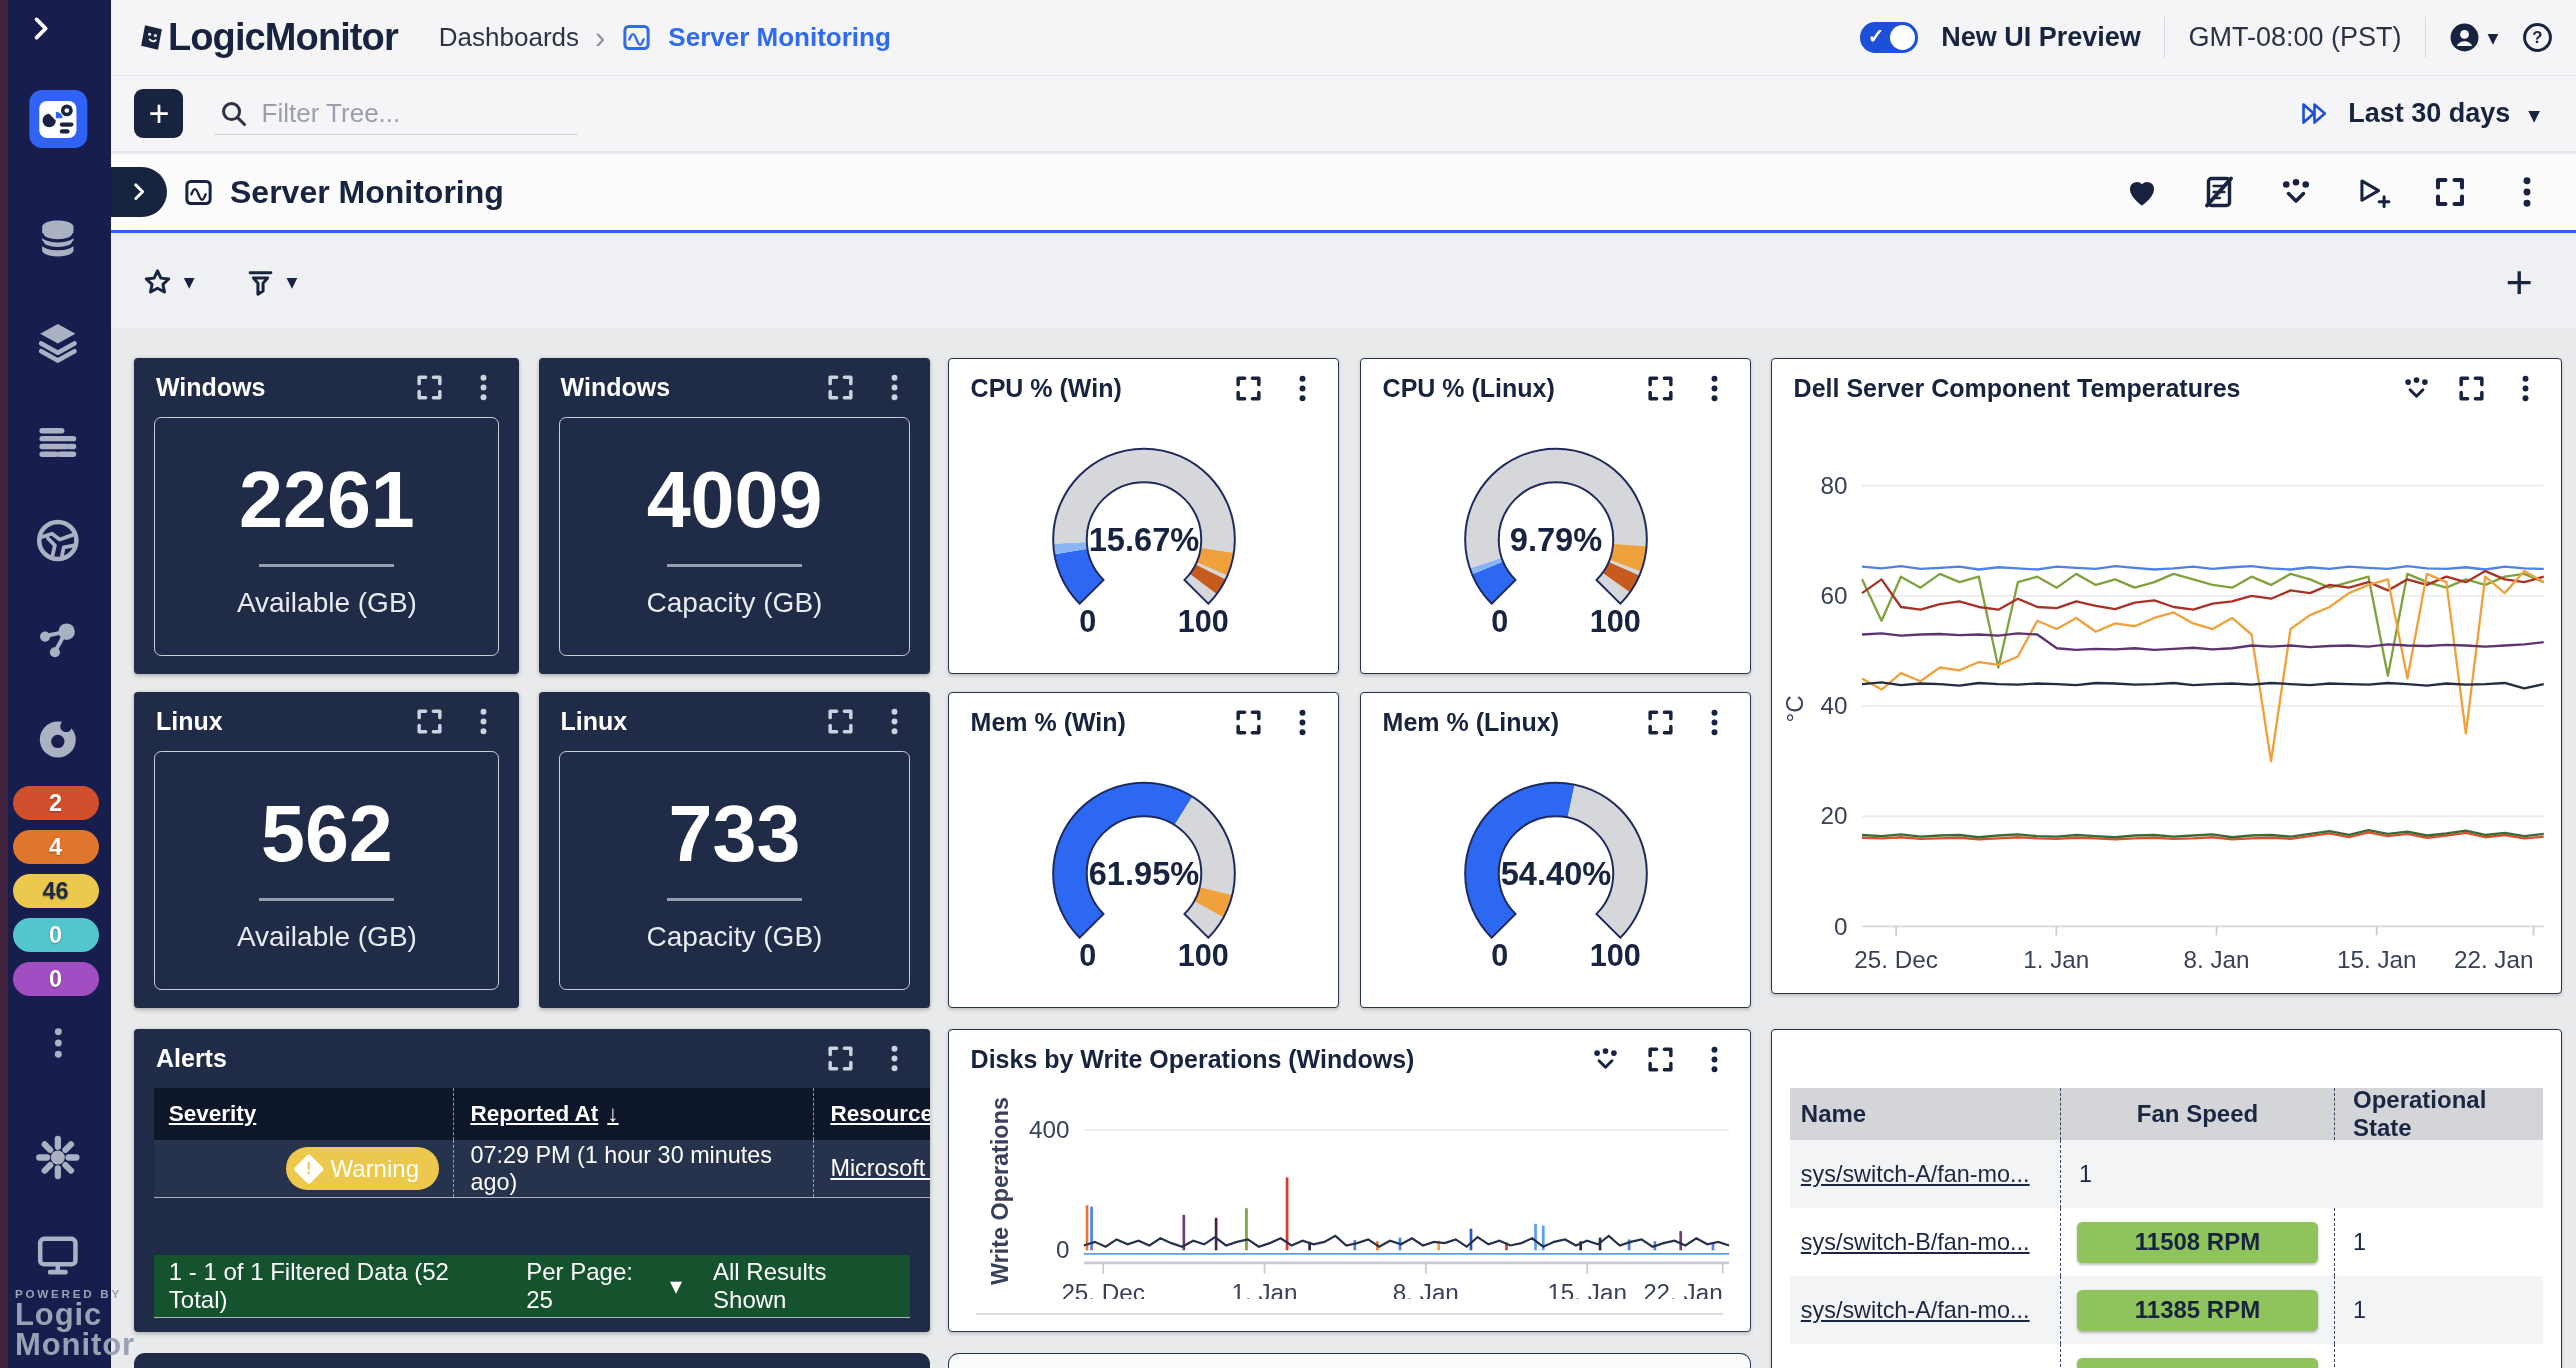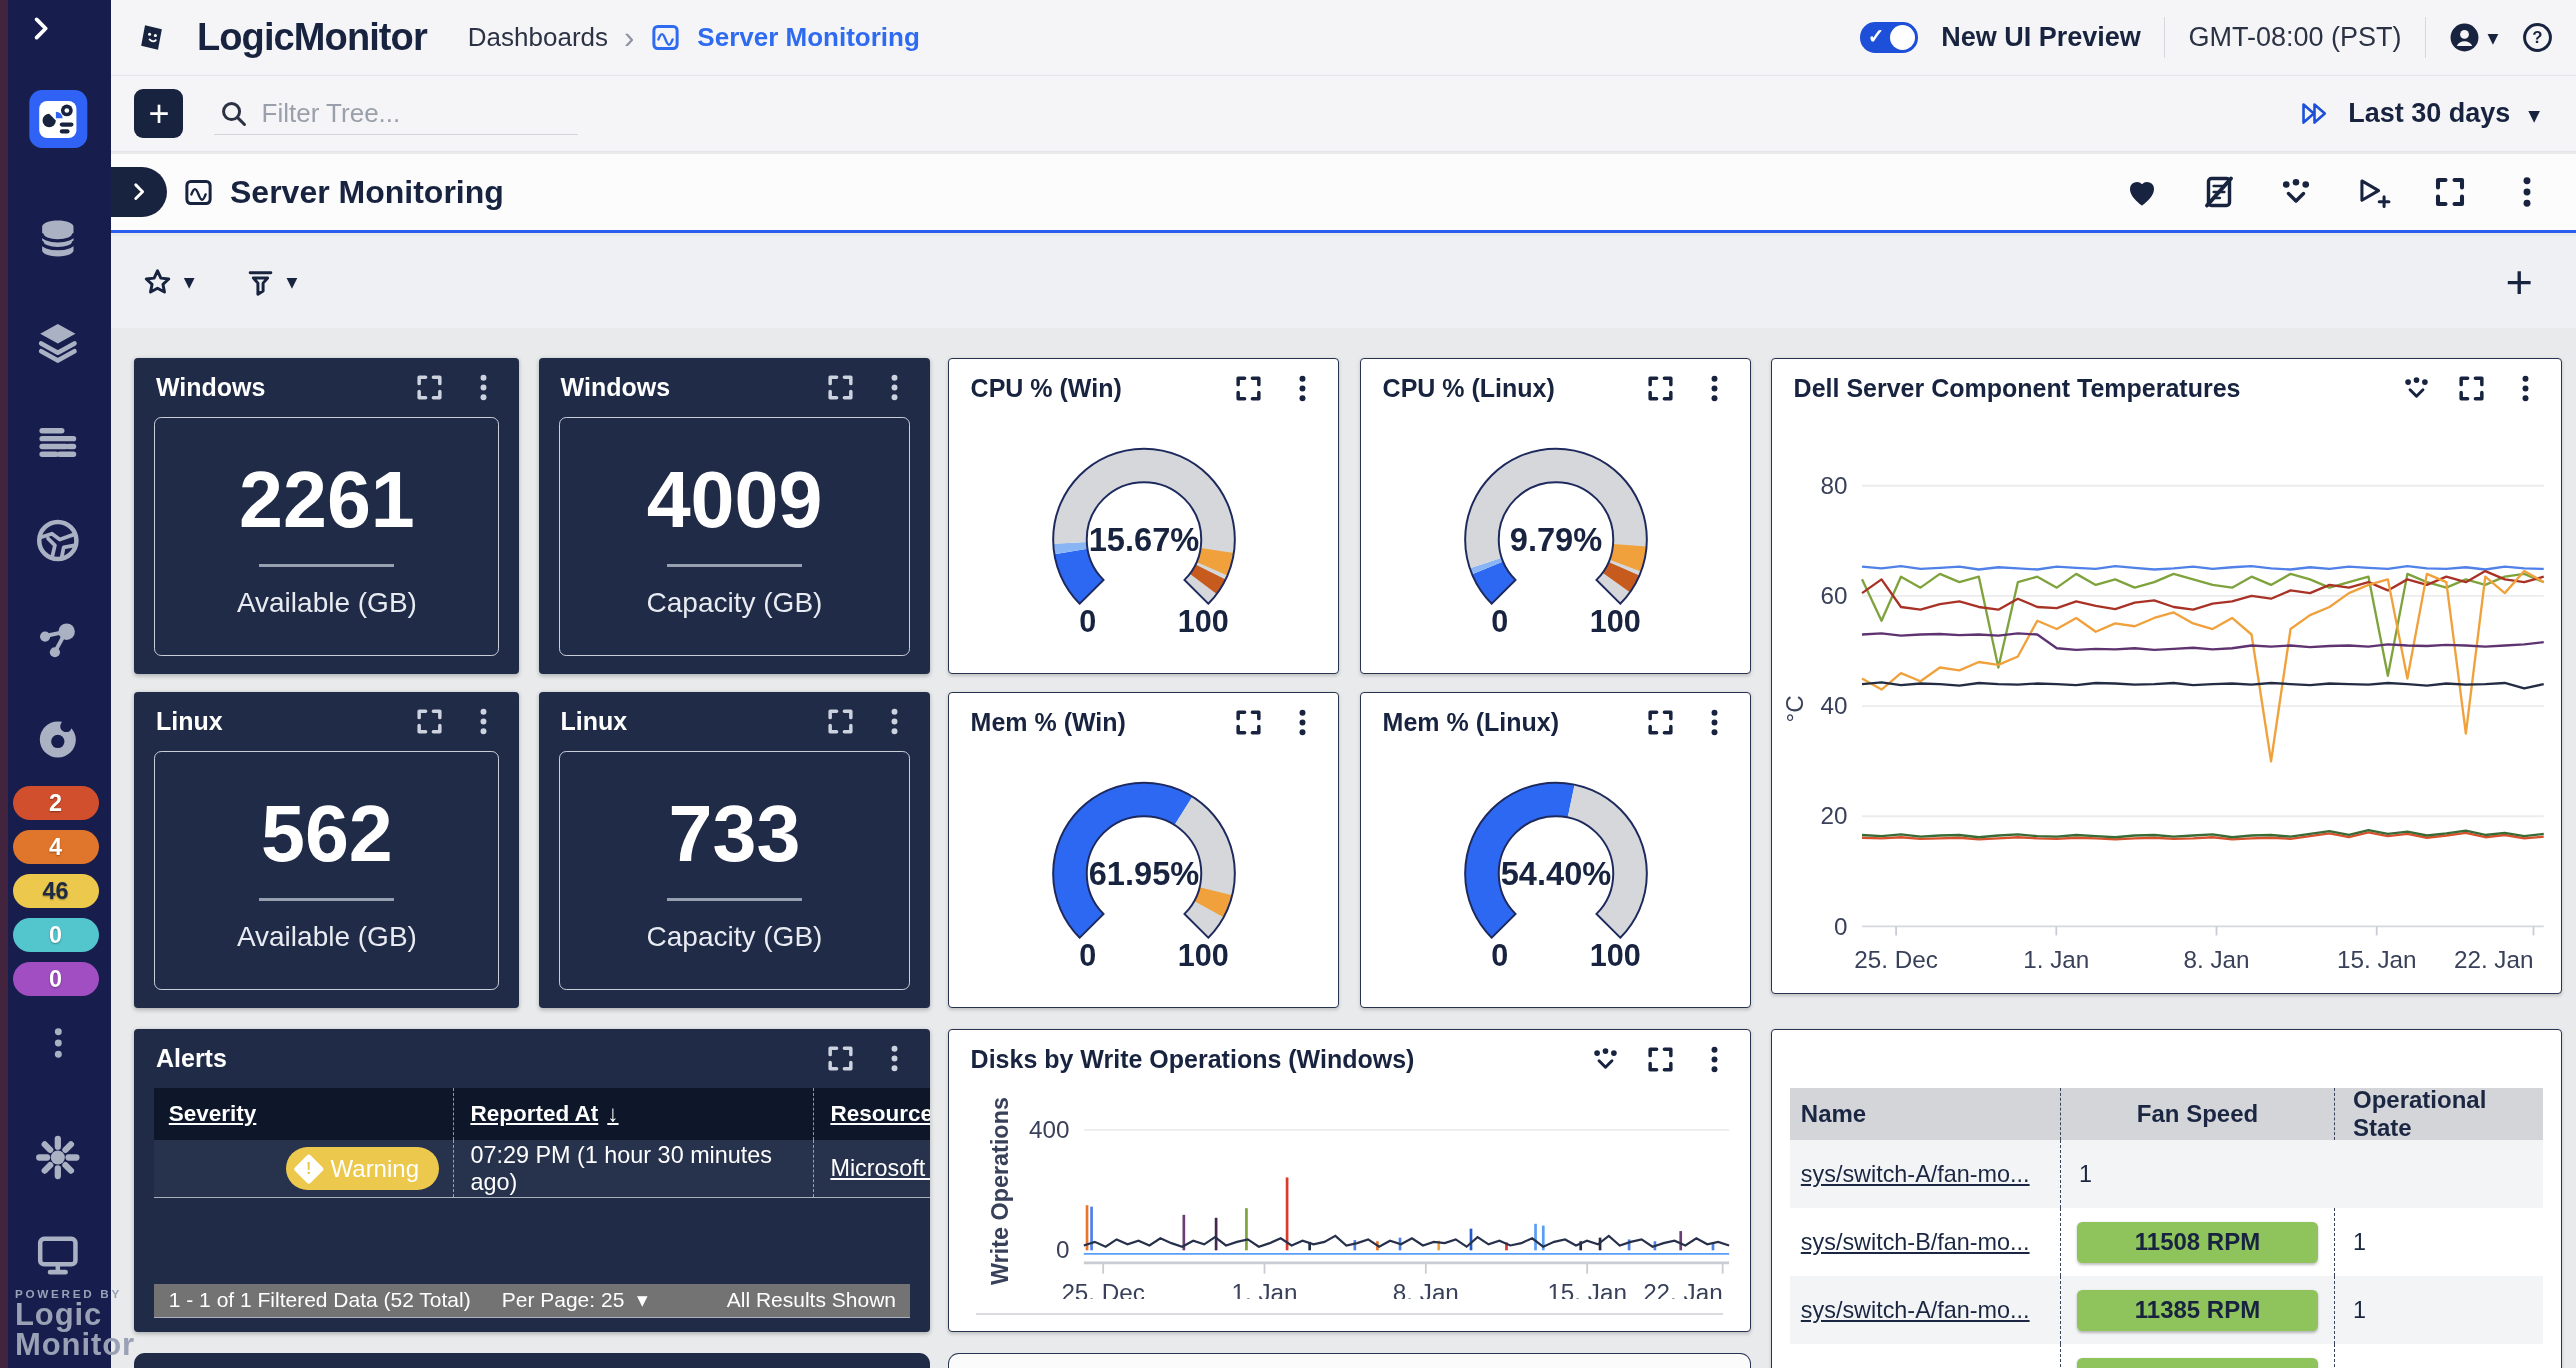--- a/index.html
+++ b/index.html
@@ -19,21 +19,21 @@
   #sidebar-badges { position:absolute; left:0; top:786px; width:100%; display:flex; flex-direction:column; align-items:center; gap:10px; }
   .badge { width:86px; height:34px; border-radius:17px; display:flex; align-items:center; justify-content:center;
            font-size:23.4px; font-weight:bold; color:#fff; text-shadow:0 0.9px 1.8px rgba(0,0,0,.35); }
   #powered { position:absolute; left:15px; bottom:9px; color:#9aa1b5; }
   #powered .pb { font-size:11.7px; letter-spacing:2.7px; font-weight:bold; }
   #powered .pl { font-size:31px; font-weight:bold; line-height:0.95; letter-spacing:0.9px; }
 
   
   #topbar { position:absolute; left:111px; top:0; right:0; height:76px; background:#f5f5f7;
             display:flex; align-items:center; border-bottom:0.9px solid #e3e4e8; z-index:4; }
-  .logo-wrap { display:flex; align-items:center; gap:30px; margin-left:25px; }
+  .logo-wrap { display:flex; align-items:center; gap:1px; margin-left:25px; }
   .logo-mark { width:52px; height:52px; color:#17233f; }
   .logo-text { font-size:38px; font-weight:bold; color:#17233f; letter-spacing:-0.9px; }
   .breadcrumb { display:flex; align-items:center; gap:16px; margin-left:41px; font-size:26px; }
   .bc-root { color:#2b3244; }
   .bc-sep { color:#8d93a0; font-size:31px; }
   .bc-icon { width:32px; height:32px; color:#2f6bf0; }
   .bc-current { color:#2f6bf0; font-weight:bold; }
   .topbar-right { margin-left:auto; display:flex; align-items:center; gap:23.4px; margin-right:23.4px; }
   .toggle { width:58px; height:31px; border-radius:15.3px; background:#1d4fd8; position:relative; }
   .toggle .knob { position:absolute; right:2.7px; top:2.7px; width:25px; height:25px; border-radius:50%; background:#fff; }
@@ -111,22 +111,22 @@
             border-bottom:1.8px solid #aab0bc; }
   .al-c1 { width:299px; display:flex; justify-content:flex-end; padding:0 14.4px; }
   .al-c2 { width:360px; padding:0 16px; border-left:1.8px dashed rgba(255,255,255,.55); align-self:stretch; display:flex; align-items:center; gap:9px; }
   .al-c3 { flex:1; padding:0 16px; border-left:1.8px dashed rgba(255,255,255,.55); align-self:stretch; display:flex; align-items:center; overflow:hidden; white-space:nowrap; }
   .al-header .al-c1 { justify-content:flex-start; }
   .warn-pill { background:#ecc94d; border-radius:23.4px; height:43px; padding:0 20px 0 12.6px; display:flex; align-items:center; gap:10.8px; }
   .warn-pill span.txt { color:#fff; font-size:24px; }
   .diamond { width:21.6px; height:21.6px; background:#fff; transform:rotate(45deg); display:flex; align-items:center; justify-content:center; border-radius:2.7px; }
   .diamond b { transform:rotate(-45deg); color:#ecc94d; font-size:16px; }
   .res-link { text-decoration:underline; color:#fff; }
-  .al-footer { position:absolute; left:20px; right:20px; bottom:14.4px; height:34px; background:#737373;
-               display:flex; align-items:center; color:#fff; font-size:21px; gap:31px; padding:0 14.4px;
+  .al-footer { position:absolute; left:20px; right:20px; bottom:14.4px; height:63px; background:#14532d;
+               display:flex; align-items:center; color:#fff; font-size:24px; gap:31px; padding:0 14.4px;
                border-bottom:1.8px solid #aab0bc; }
   .al-footer .pp { display:flex; gap:12.6px; align-items:center; }
   .al-footer .res { margin-left:auto; }
 
   
   #fan-table { position:absolute; left:18px; right:18px; top:58px; }
   .fan-header { display:flex; background:#d3d5d9; height:52px; align-items:center; font-weight:bold; font-size:24px; color:#1b2742; }
   .fan-row { display:flex; height:68px; align-items:center; font-size:23.4px; color:#1b2742; }
   .fan-row:nth-child(even) { background:#f3f4f6; }
   .fan-c1 { width:270px; padding:0 10.8px; overflow:hidden; white-space:nowrap; }

